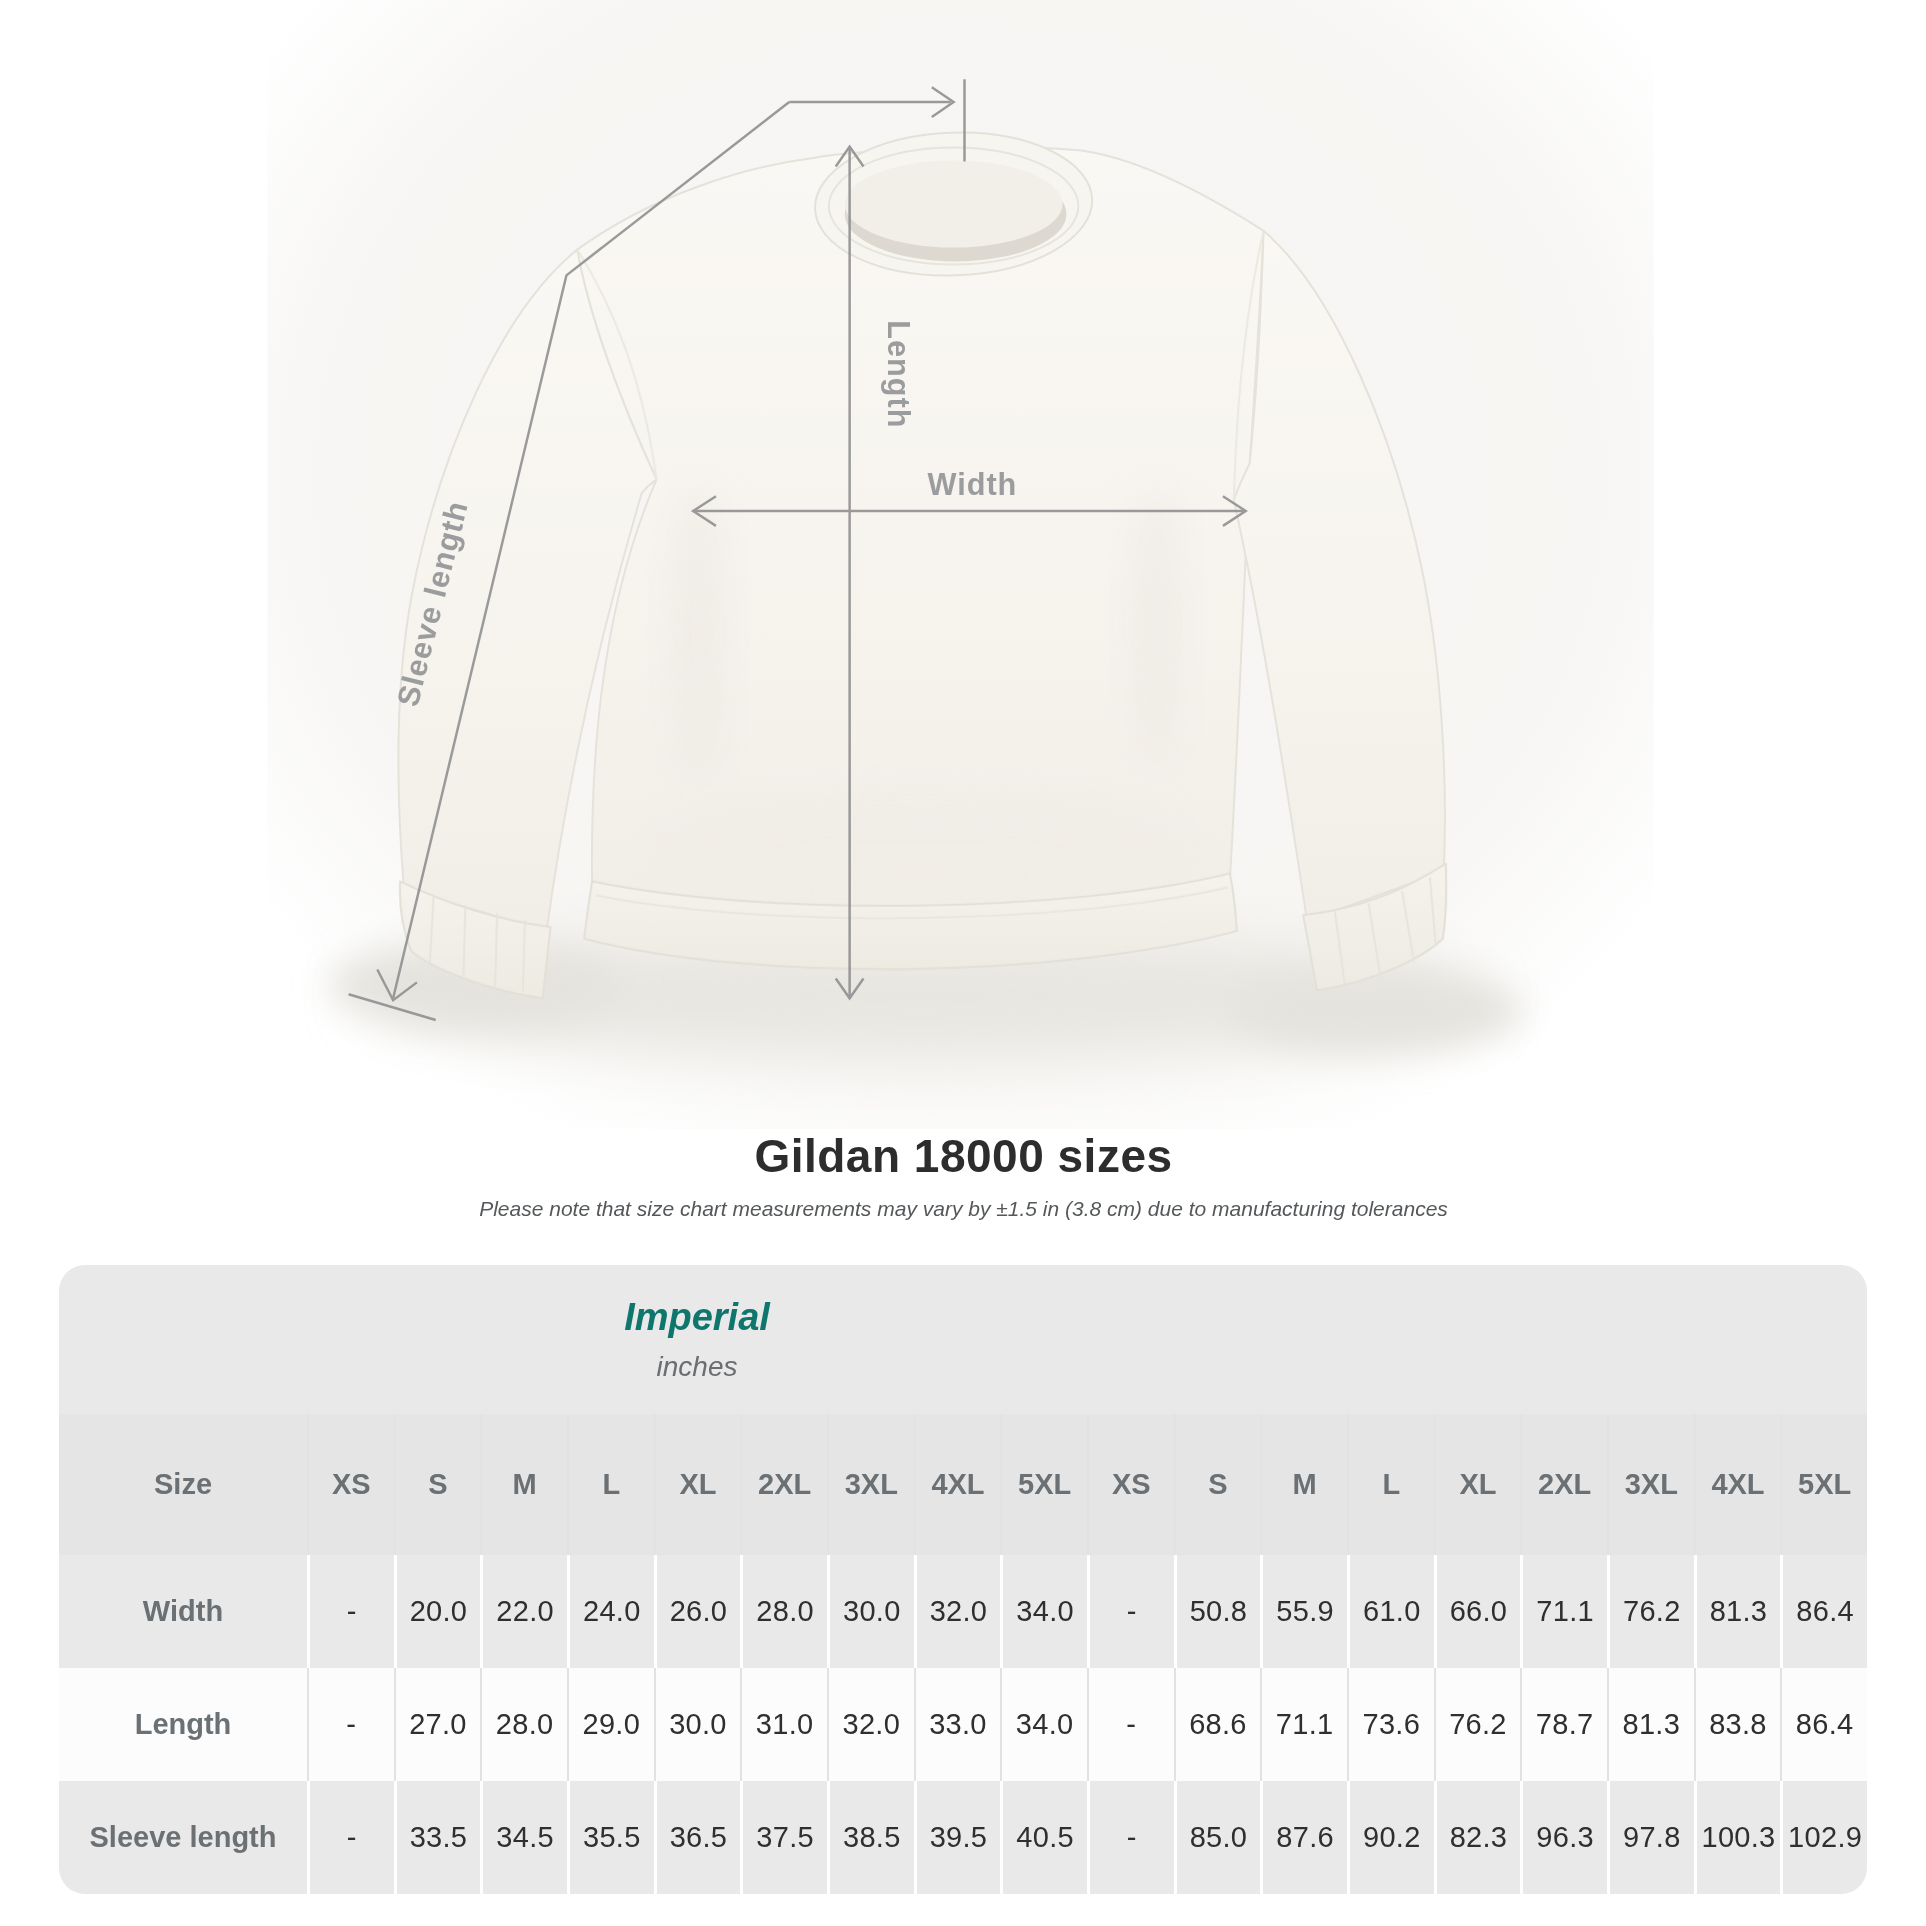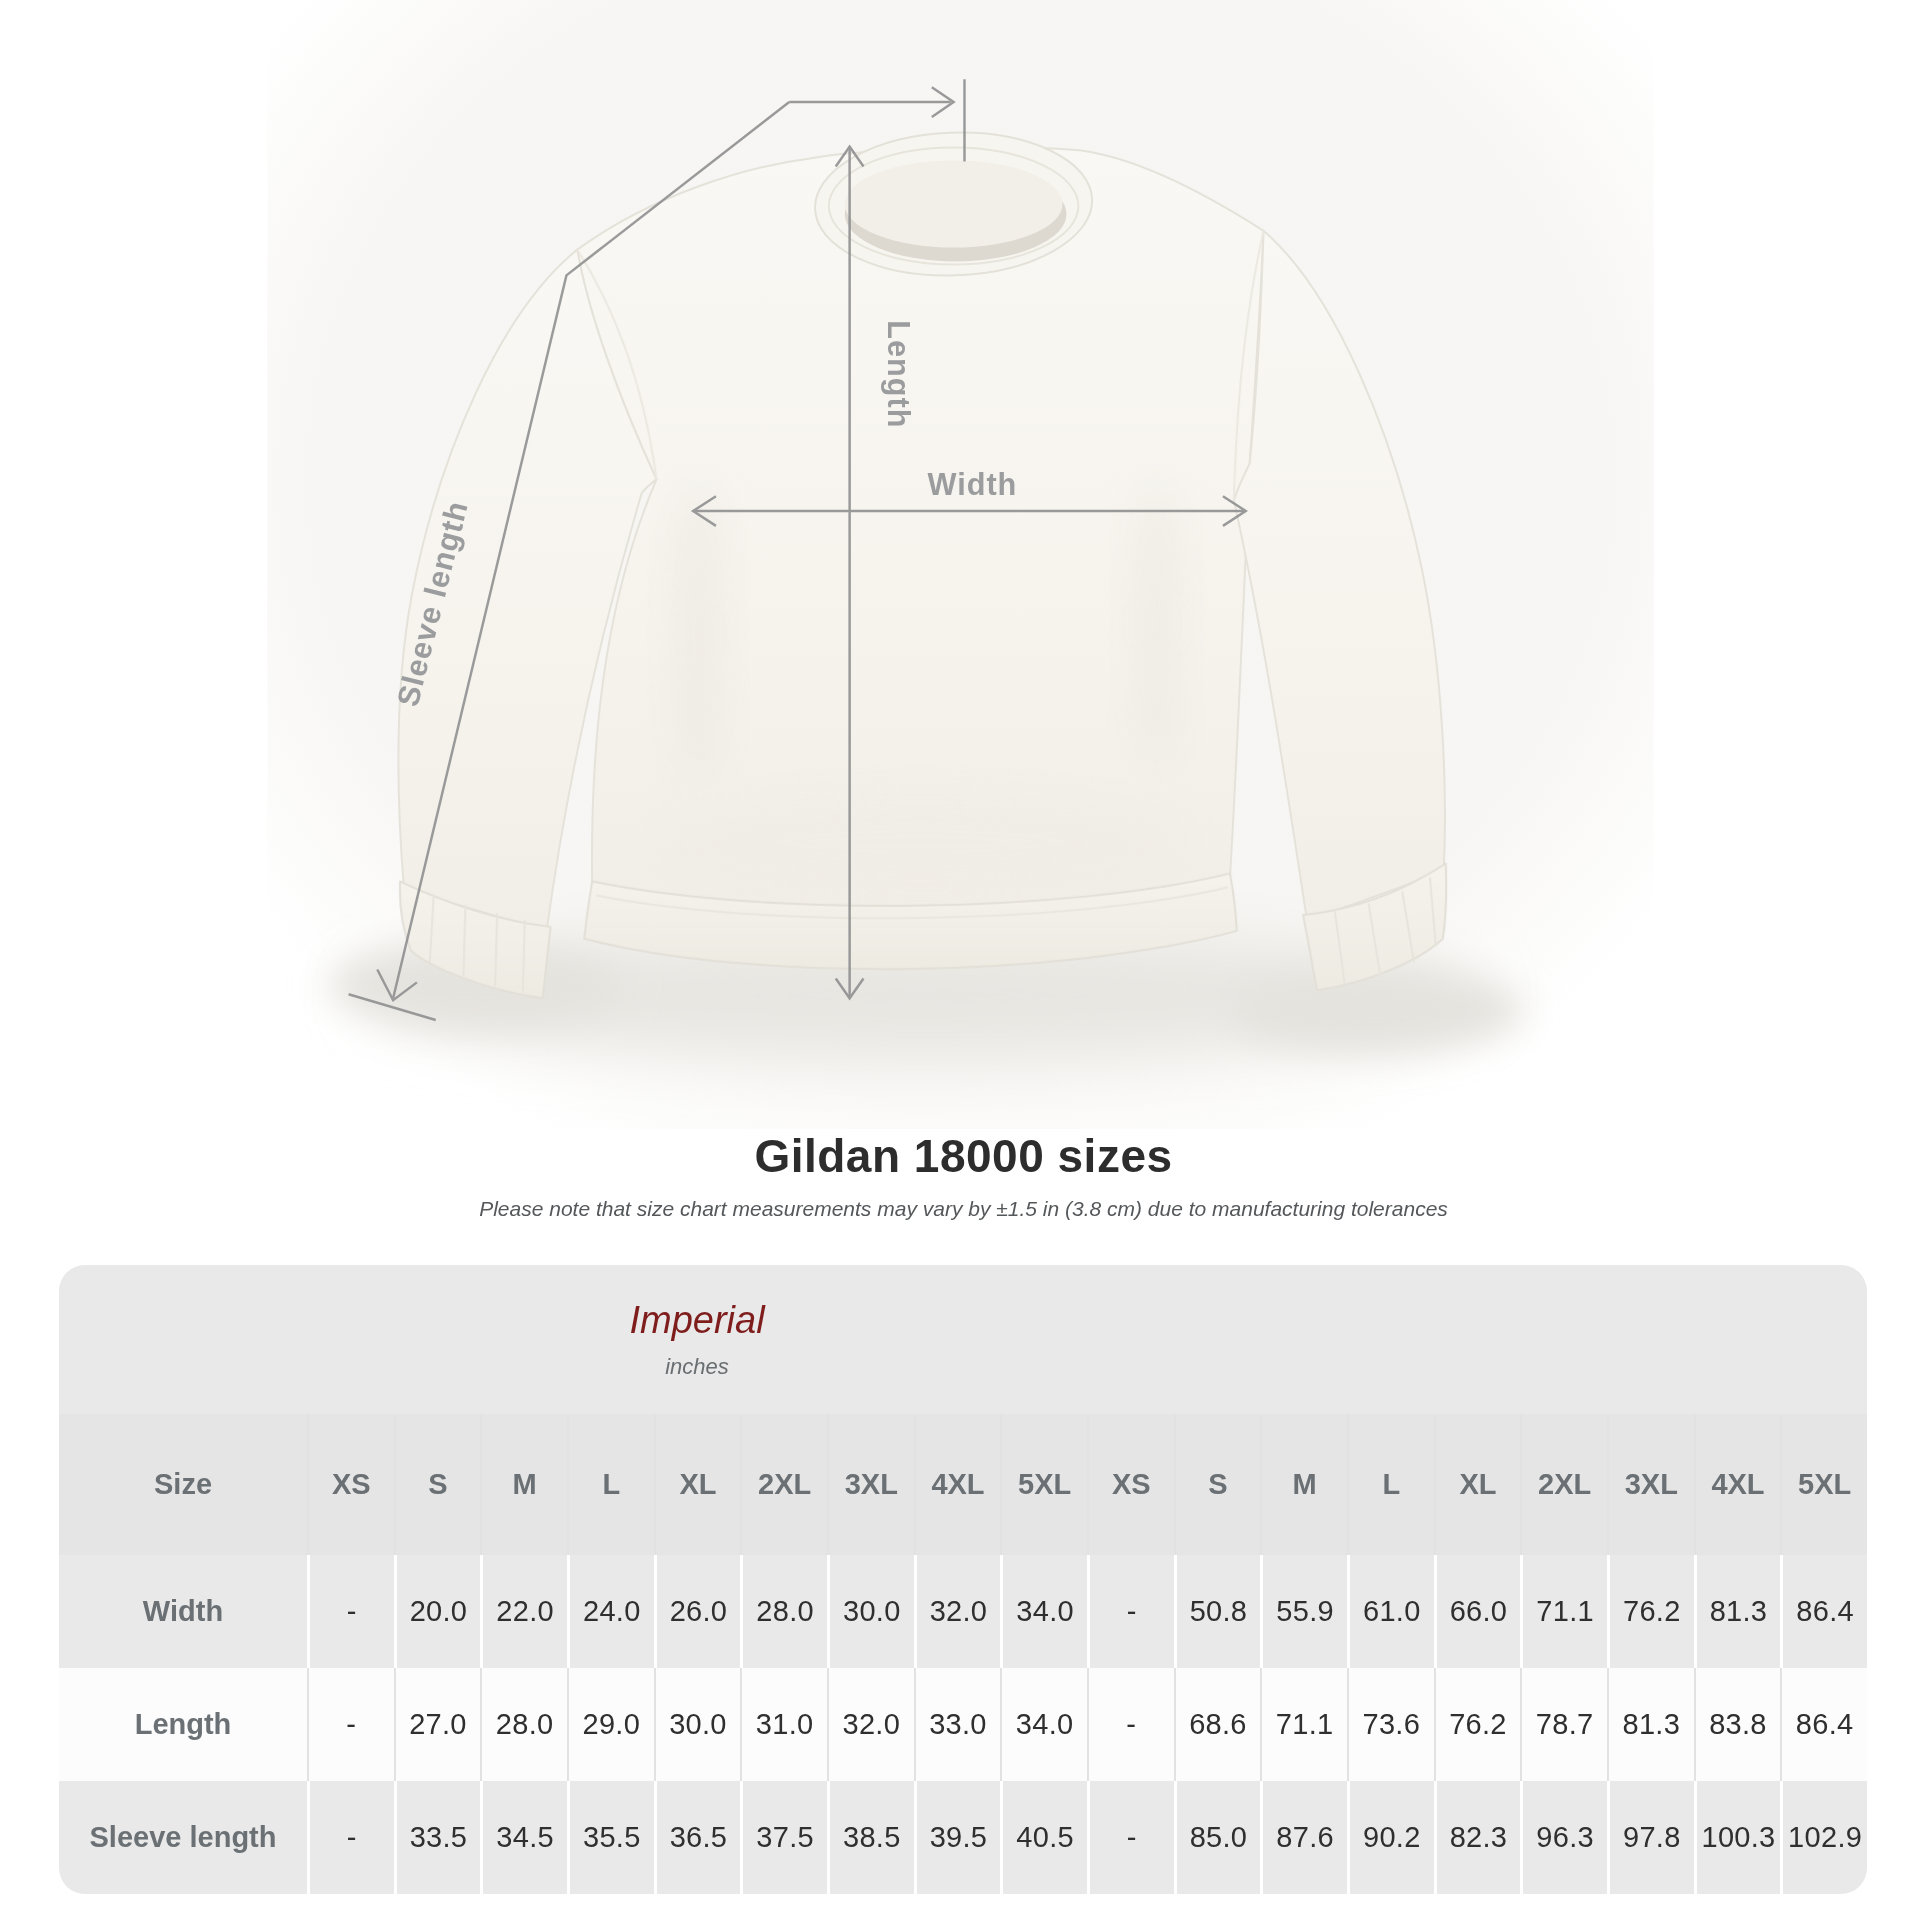--- a/index.html
+++ b/index.html
@@ -25,22 +25,22 @@
   .bg-white  { background:#fcfcfc; }
   .row-last  { border-radius:0 0 26px 26px; }
 
   .c { display:flex; align-items:center; justify-content:center; min-width:0; }
   .row-sizes .c + .c { border-left:2px solid #e2e2e2; }
   .bg-white.row-data .c + .c { border-left:2px solid #e2e2e2; }
   .bg-gray.row-data  .c + .c { border-left:3px solid #ffffff; }
   .row-units .ucell + .ucell { border-left:3px solid #f3f3f3; }
 
   .ucell { flex-direction:column; }
-  .unit-name { font-size:38px; font-weight:normal; font-style:italic; color:#7f1d1d; }
-  .unit-sub  { margin-top:12px; font-size:22px; font-style:italic; color:#696e71; }
+  .unit-name { font-size:38px; font-weight:bold; font-style:italic; color:#0f766e; }
+  .unit-sub  { margin-top:12px; font-size:28px; font-style:italic; color:#696e71; }
 
   .hdr { font-size:29px; font-weight:bold; color:#6a7074; }
   .val { font-size:29px; color:#2f2f2f; letter-spacing:0.3px; }
 
   .ann-label { font-weight:bold; font-size:31px; fill:#9b9c9e; letter-spacing:1px; }
 </style>
 </head>
 <body>
 
 <div class="diagram">

